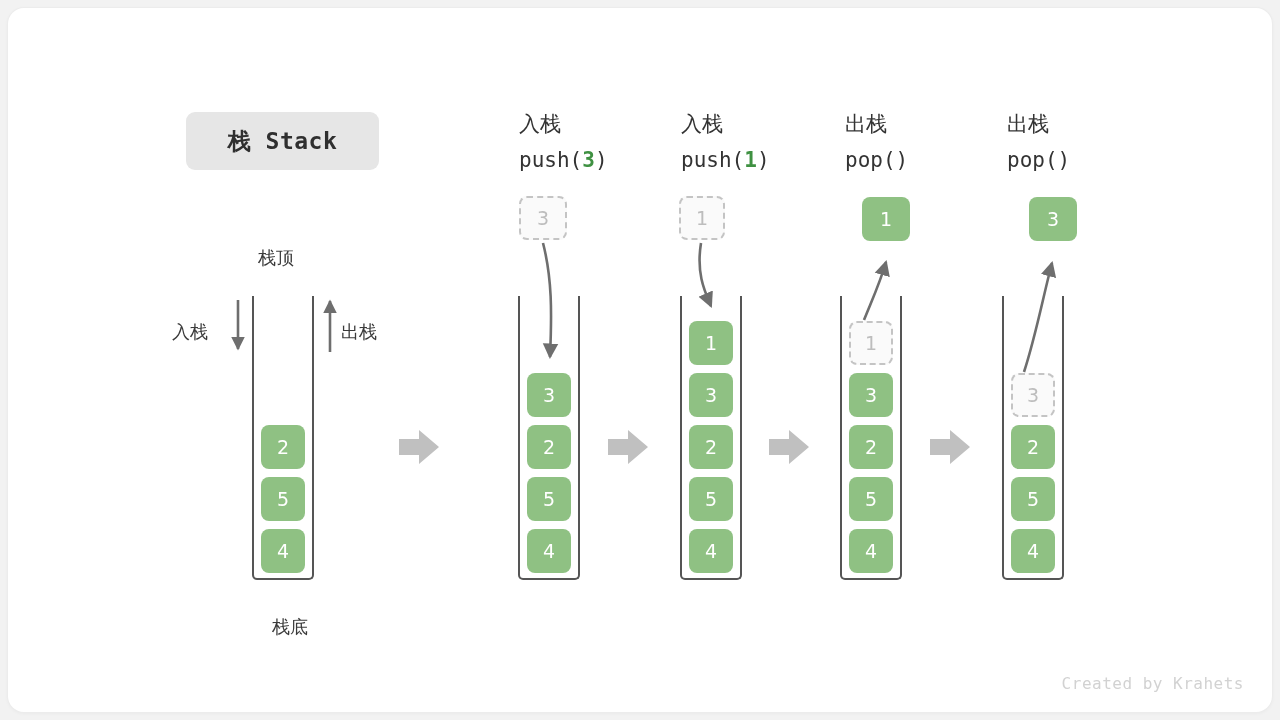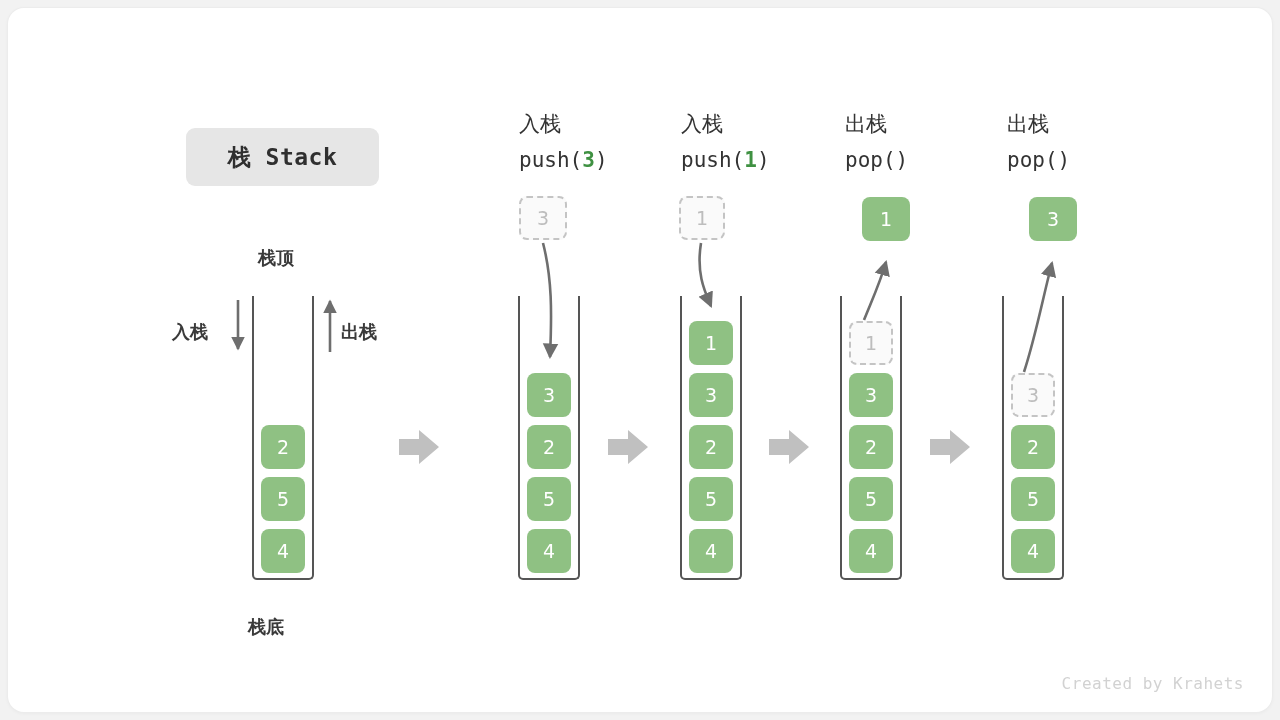--- a/index.html
+++ b/index.html
@@ -43,29 +43,28 @@
     border-radius: 9px;
     display: flex;
     align-items: center;
     justify-content: center;
     font-family: "DejaVu Sans Mono", "Liberation Mono", monospace;
     font-size: 23px;
     font-weight: bold;
     color: #2f2f2f;
     letter-spacing: 0.5px;
     box-sizing: border-box;
-    margin-top: 16px;
   }
 
   
   .cn-label {
     position: absolute;
     font-family: "DejaVu Sans", "Liberation Sans", sans-serif;
     font-size: 18px;
-    font-weight: bold;
+    font-weight: normal;
     color: #3a3a3a;
     white-space: nowrap;
   }
 
   .op-header {
     position: absolute;
     font-family: "DejaVu Sans Mono", "Liberation Mono", monospace;
     font-size: 21px;
     color: #333333;
     line-height: 36px;
@@ -142,21 +141,21 @@
 </head>
 <body>
 
 <div id="canvas">
   <div class="card"></div>
 
   <div class="title-badge">栈 Stack</div>
 
   <div class="cn-label" style="left:258px; top:246px;">栈顶</div>
 
-  <div class="cn-label" style="left:248px; top:615px;">栈底</div>
+  <div class="cn-label" style="left:272px; top:615px;">栈底</div>
 
   <div class="cn-label" style="left:172px; top:320px;">入栈</div>
 
   <div class="cn-label" style="left:341px; top:320px;">出栈</div>
 
   <div class="op-header" style="left:519px; top:106px;">
     <span class="cn">入栈</span>
     <span class="code"><span>push(</span><span class="argv">3</span><span>)</span></span>
   </div>
 

